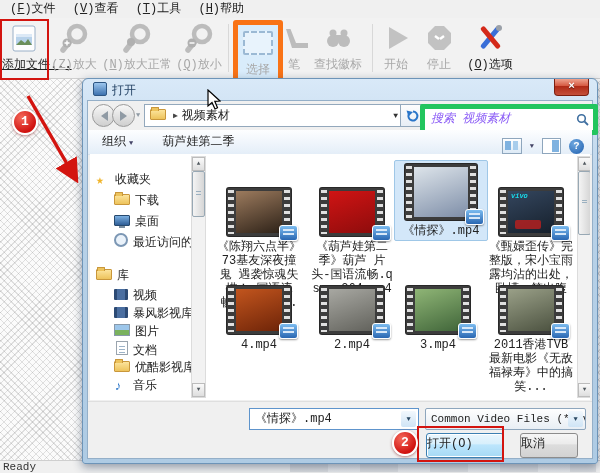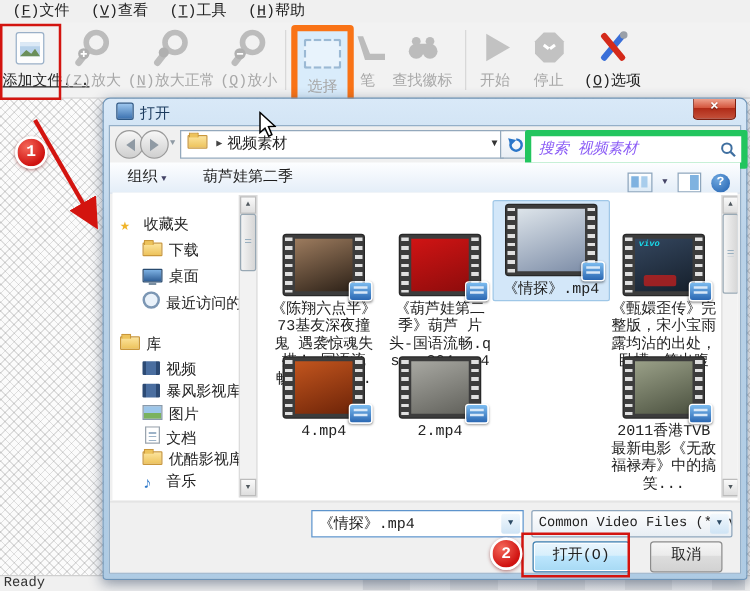--- a/index.html
+++ b/index.html
@@ -135,21 +135,21 @@
   
   .dfoot{position:absolute;left:0;right:0;bottom:0;height:56px;background:#f0f0f0;border-top:1px solid #dfdfdf}
   .fn-label{position:absolute;left:55px;top:9px;width:100px;text-align:right}
   .fn-combo{position:absolute;left:161px;top:6px;width:163px;height:20px;background:#fff;border:1px solid #5e94cc;
       line-height:20px;padding-left:5px}
   .fn-combo .dd,.ft-combo .dd{position:absolute;right:2px;top:2px;bottom:2px;width:15px;text-align:center;
       font-size:7px;color:#2c4a64;line-height:16px;background:linear-gradient(#f2f8fd,#cfe4f5);border-radius:2px}
   .ft-combo{position:absolute;left:337px;top:6px;width:154px;height:20px;border:1px solid #8ea6bd;border-radius:2px;
       background:linear-gradient(#fefefe,#e8eef4);line-height:20px;padding-left:5px;font-size:11px;
       white-space:nowrap;overflow:hidden}
-  .btn{position:absolute;top:31px;height:23px;border-radius:3px;text-align:center;line-height:21px;cursor:pointer}
+  .btn{position:absolute;top:31px;height:23px;border-radius:3px;line-height:21px;cursor:pointer}
   .btn-open{left:338px;width:76px;border:1px solid #3c7fb1;
       background:linear-gradient(#eaf6fd,#d7effc 45%,#bde6fd 46%,#a6d9f4);
       box-shadow:inset 0 0 0 1px #fff}
   .btn-cancel{left:432px;width:56px;border:1px solid #8c8c8c;
       background:linear-gradient(#f6f6f6,#ebebeb 45%,#dddddd 46%,#d2d2d2)}
   .cursor{position:absolute;z-index:70;pointer-events:none}
 </style>
 </head>
 <body>
 
@@ -391,20 +391,29 @@
             <div class="fname">4.mp4</div>
           </div>
           <div class="cell c6">
             <div class="film">
                 <i class="holes hl"></i>
                 <div class="shot" style="background: linear-gradient(160deg, rgb(168, 168, 162), rgb(98, 98, 92));"></div>
                 <i class="holes hr"></i>
                 <b class="ovl"></b>
               </div>
             <div class="fname">2.mp4</div>
+          </div>
+          <div class="cell c7">
+            <div class="film">
+                <i class="holes hl"></i>
+                <div class="shot" style="background: linear-gradient(160deg, rgb(143, 181, 118), rgb(65, 102, 58));"></div>
+                <i class="holes hr"></i>
+                <b class="ovl"></b>
+              </div>
+            <div class="fname">3.mp4</div>
           </div>
           <div class="cell c8">
             <div class="film">
                 <i class="holes hl"></i>
                 <div class="shot" style="background: linear-gradient(160deg, rgb(154, 160, 136), rgb(76, 82, 64));"></div>
                 <i class="holes hr"></i>
                 <b class="ovl"></b>
               </div>
             <div class="fname">2011香港TVB最新电影《无敌福禄寿》中的搞笑...</div>
           </div>

